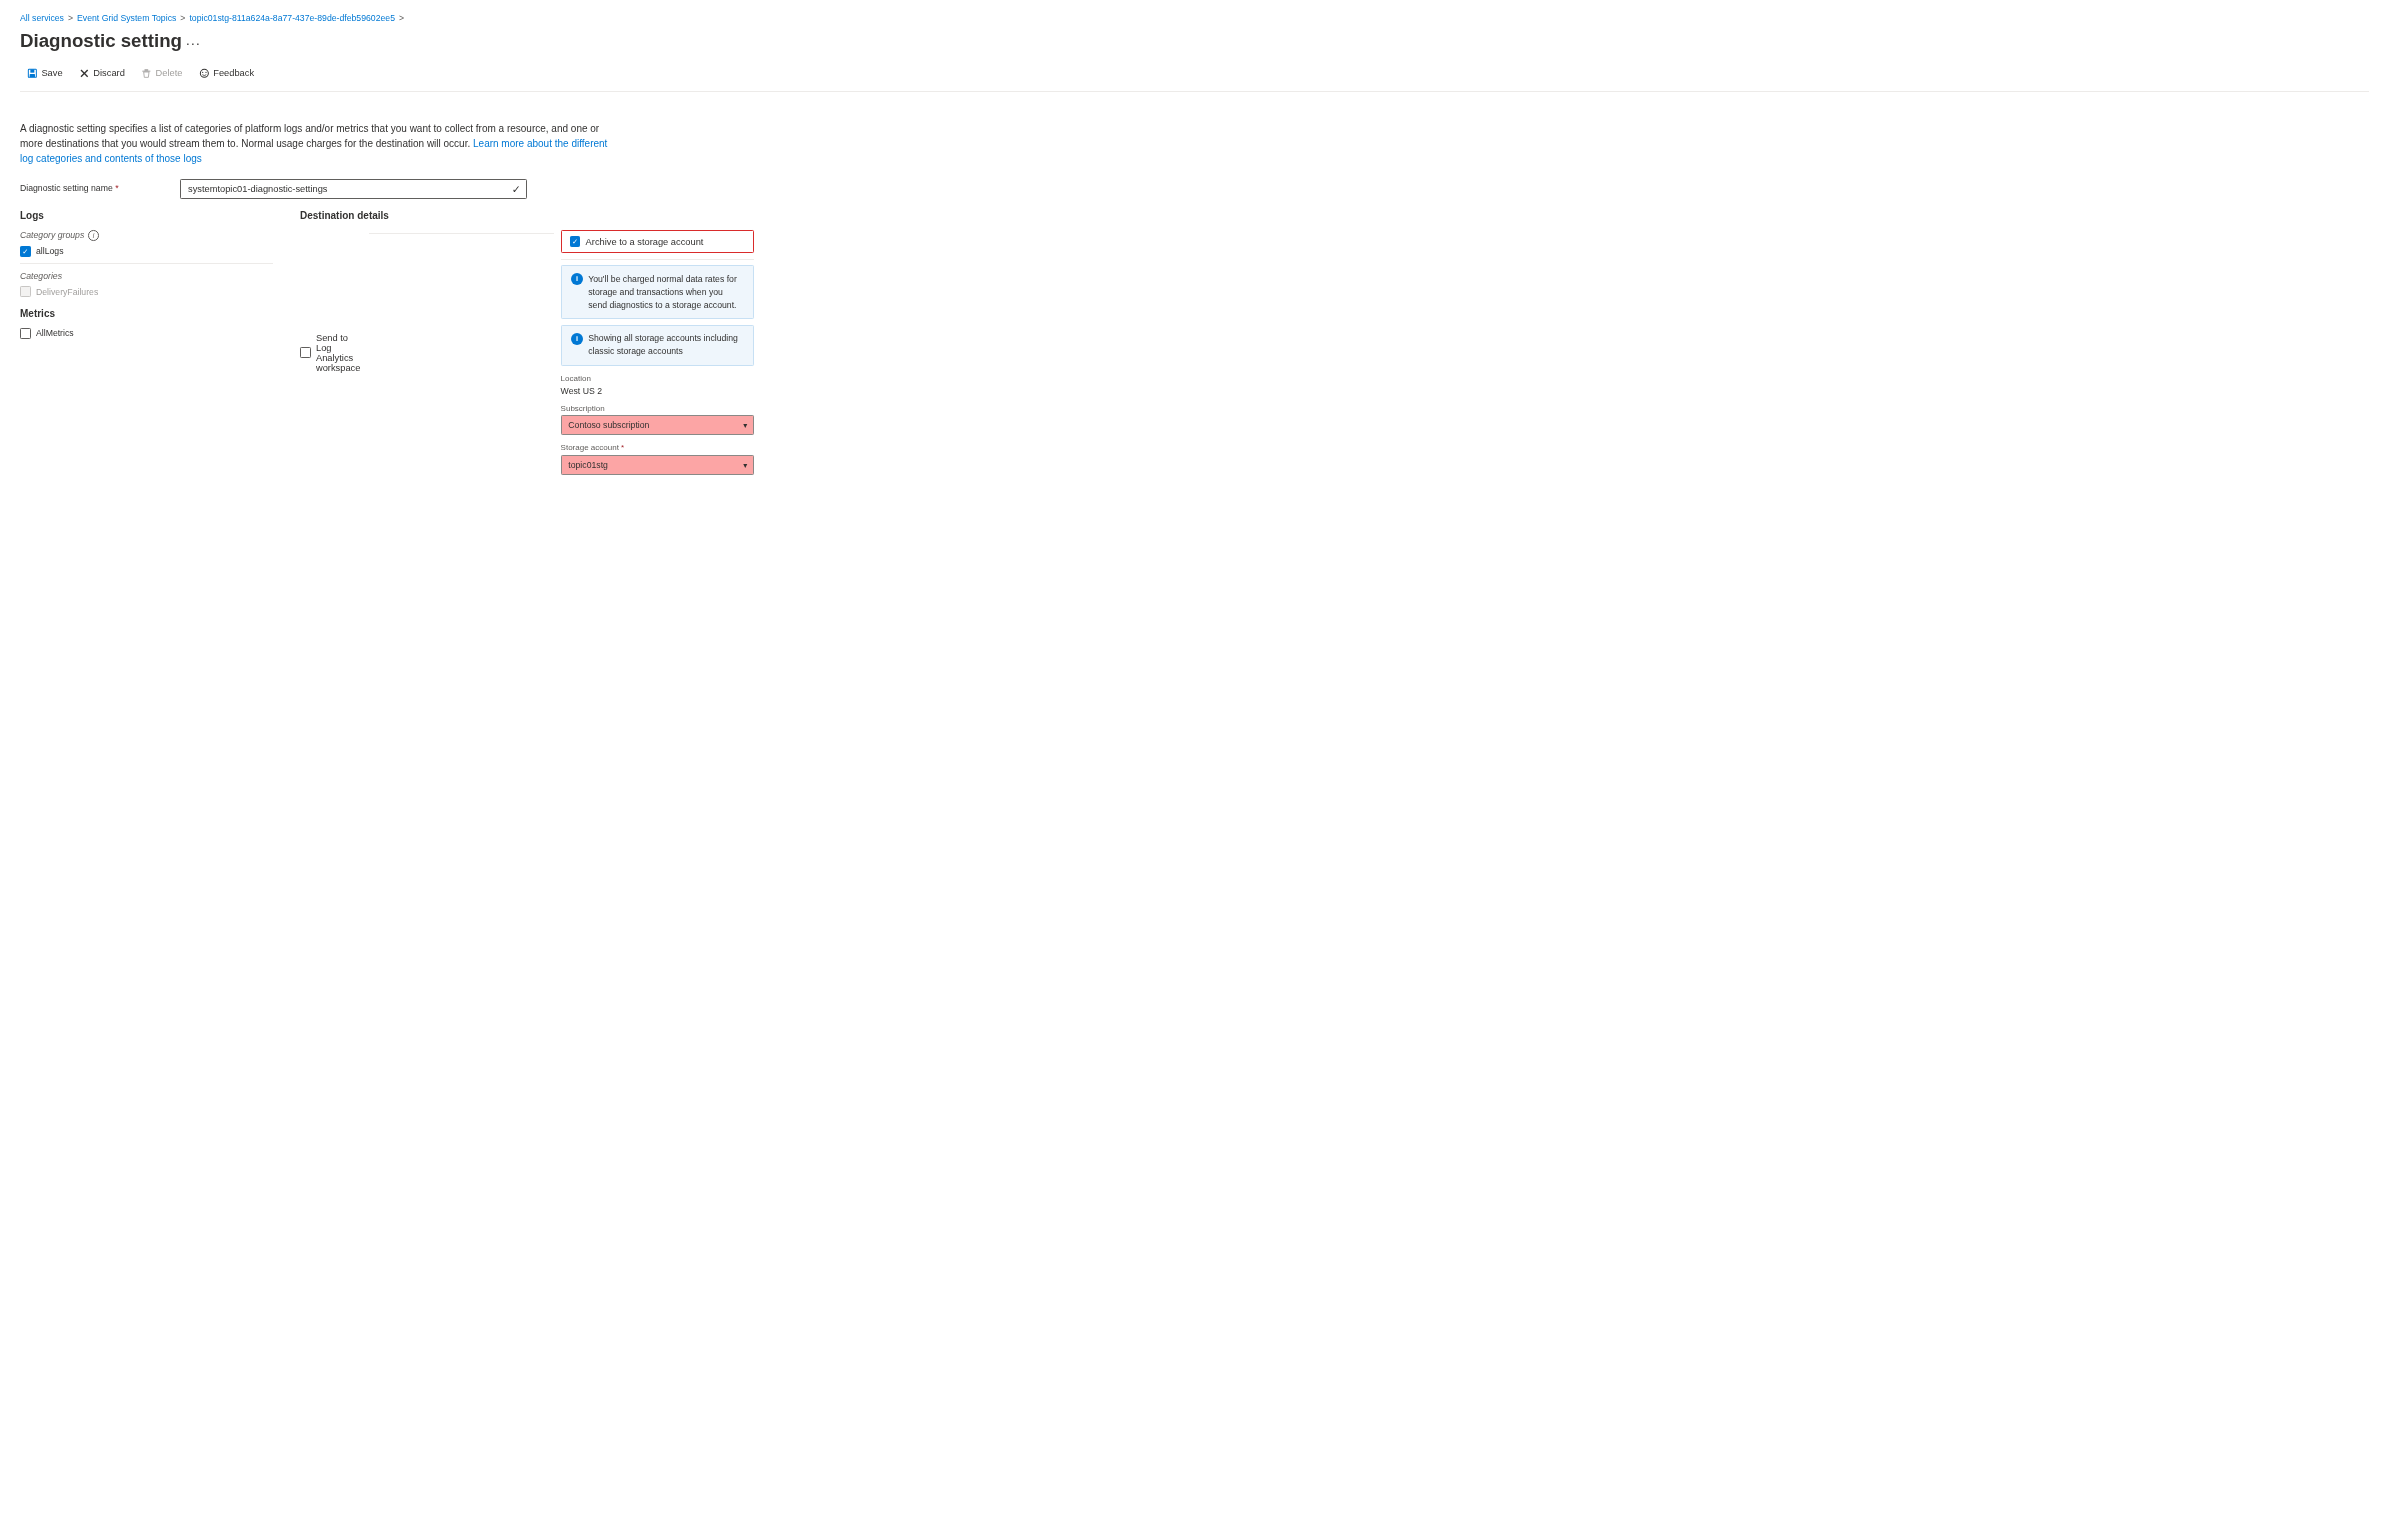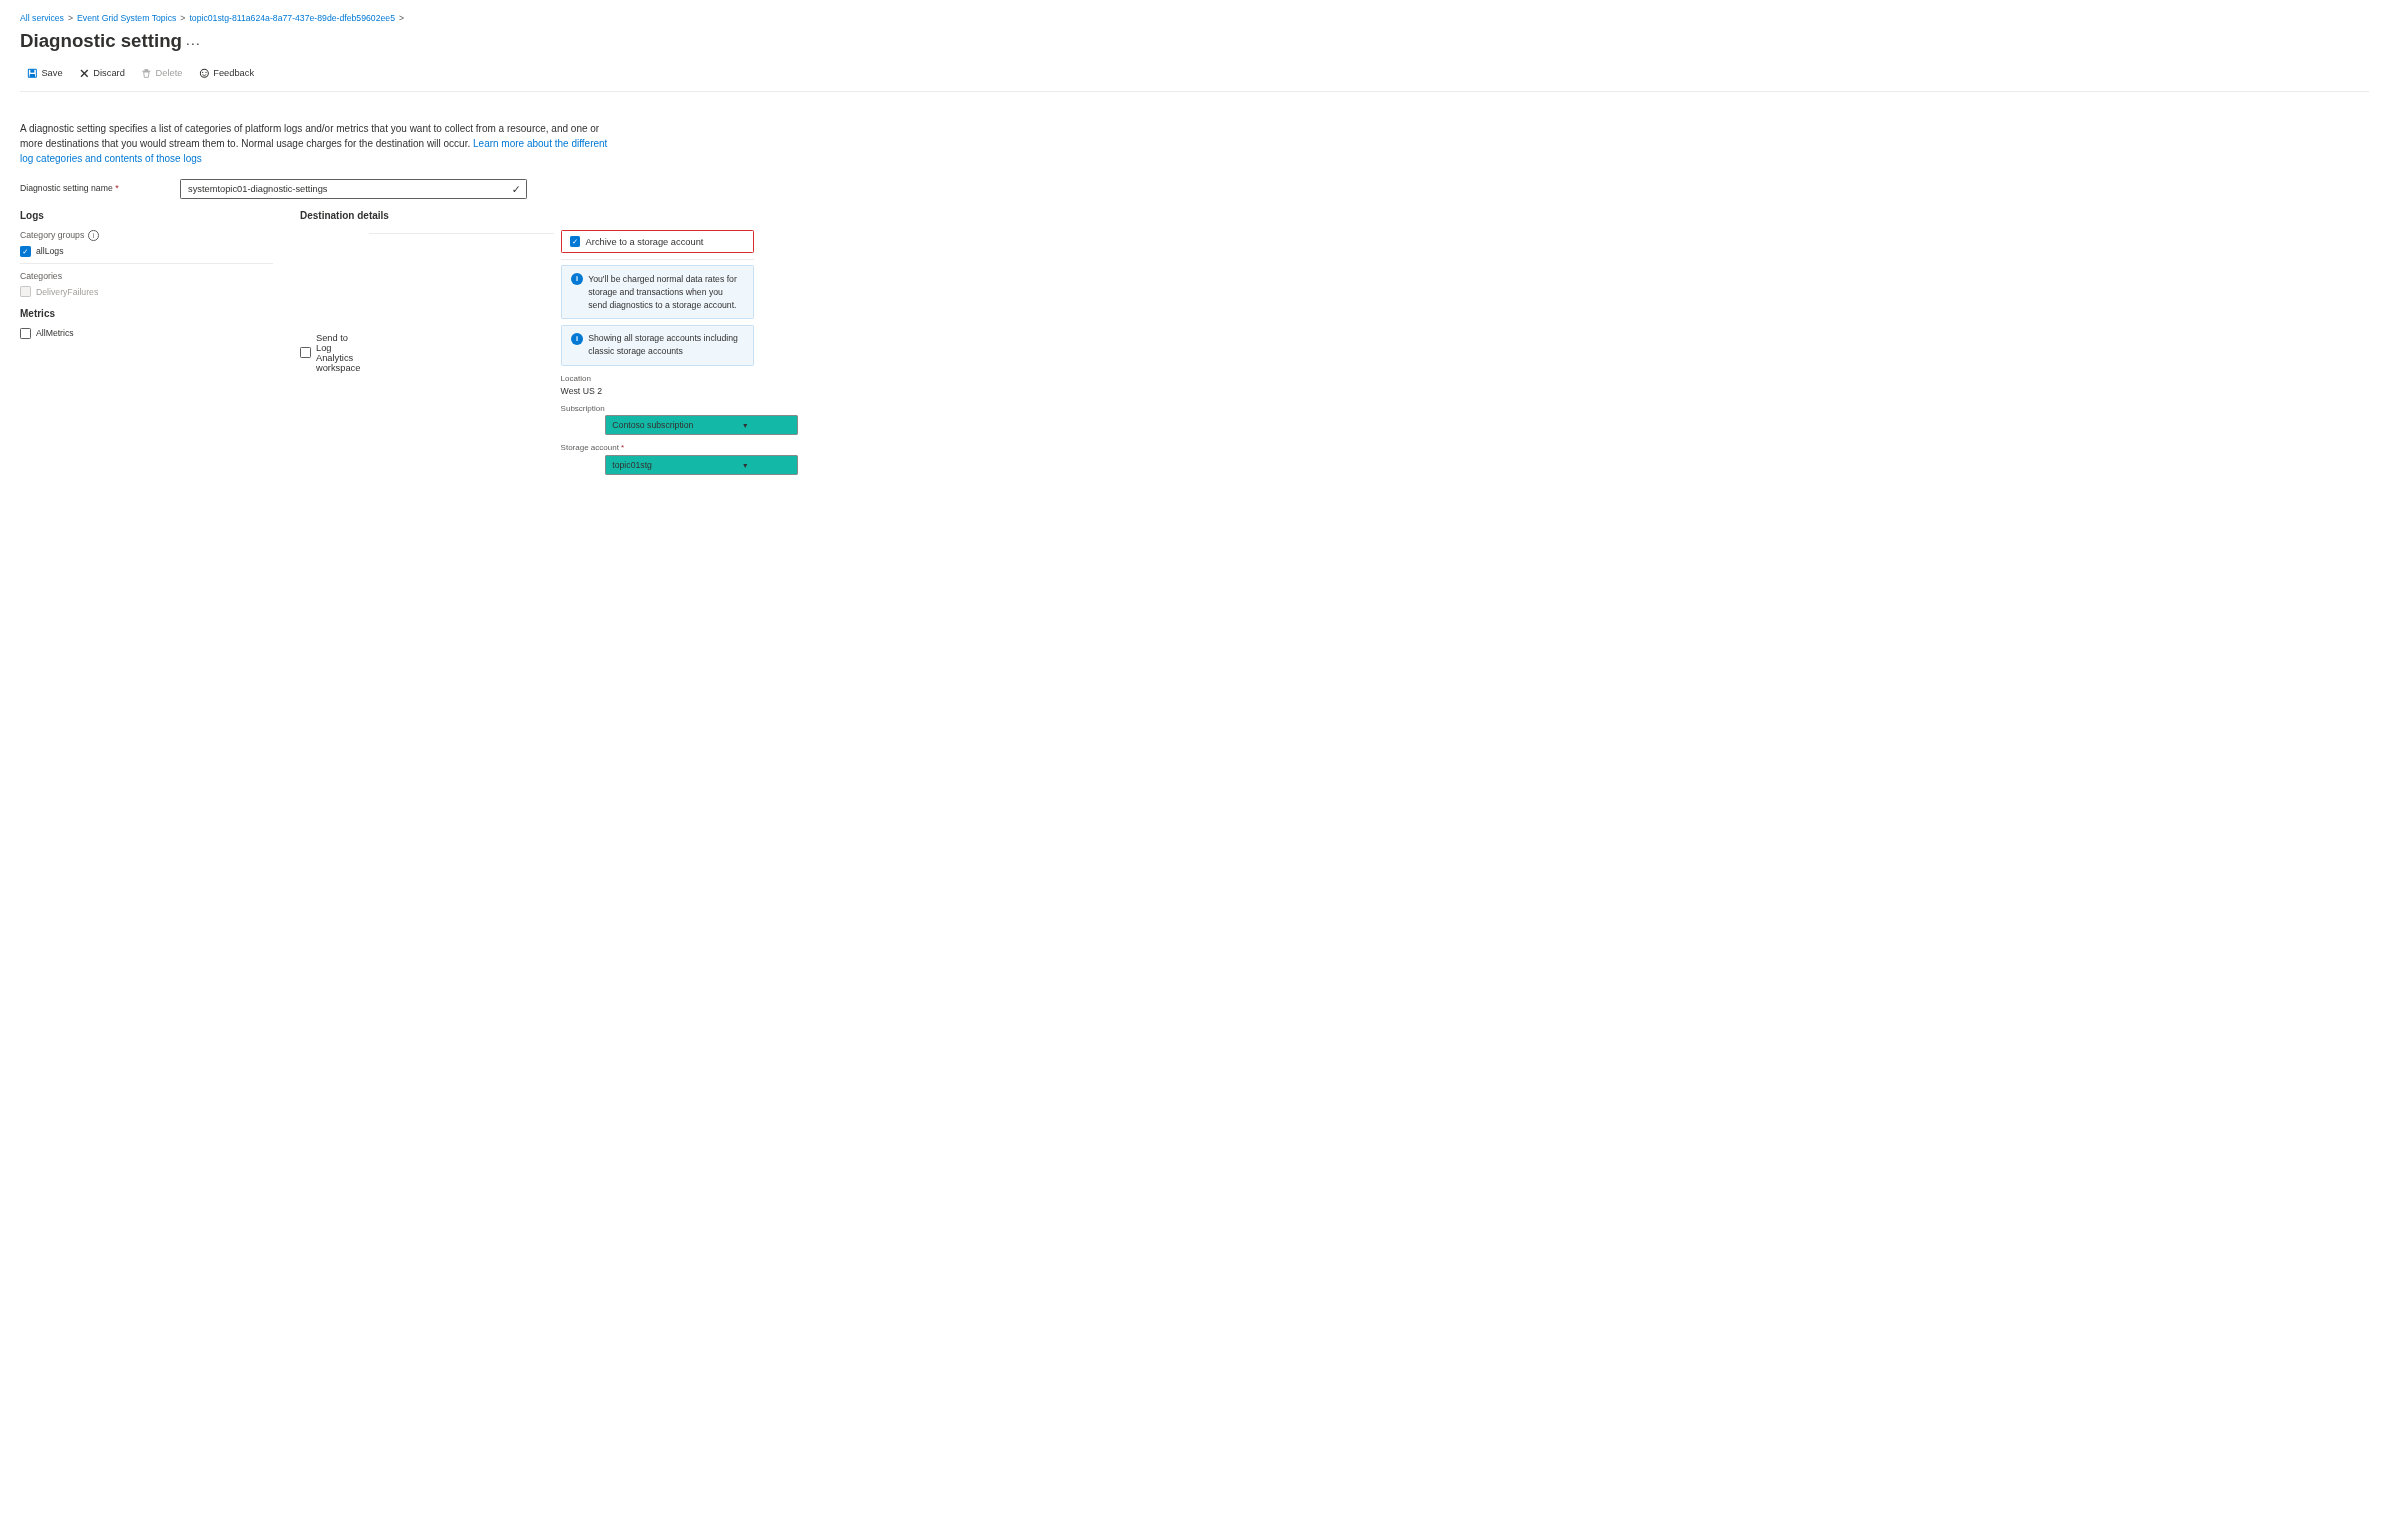--- a/index.html
+++ b/index.html
@@ -132,20 +132,21 @@
       margin-bottom: 9.3px;
     }
     .subsection-title {
       font-size: 8.7px;
       font-weight: 400;
       color: #605e5c;
       margin-bottom: 5.3px;
       display: flex;
       align-items: center;
       gap: 4px;
+      font-style: italic;
     }
     .info-circle {
       display: inline-flex;
       align-items: center;
       justify-content: center;
       width: 10.7px;
       height: 10.7px;
       border-radius: 50%;
       border: 0.7px solid #605e5c;
       font-size: 6.7px;
@@ -277,25 +278,24 @@
       font-size: 8.7px;
       color: #323130;
     }
     .select-field {
       width: 100%;
       padding: 4px 21.3px 4px 6.7px;
       border: 0.7px solid #8a8886;
       border-radius: 1.3px;
       font-size: 8.7px;
       color: #323130;
-      background: #14b8a6;
+      background: #fca5a5;
       appearance: none;
       cursor: pointer;
       position: relative;
-      margin-left: 44px;
     }
     .select-wrapper {
       position: relative;
       width: 100%;
     }
     .select-wrapper .chevron {
       position: absolute;
       right: 6.7px;
       top: 50%;
       transform: translateY(-50%);

